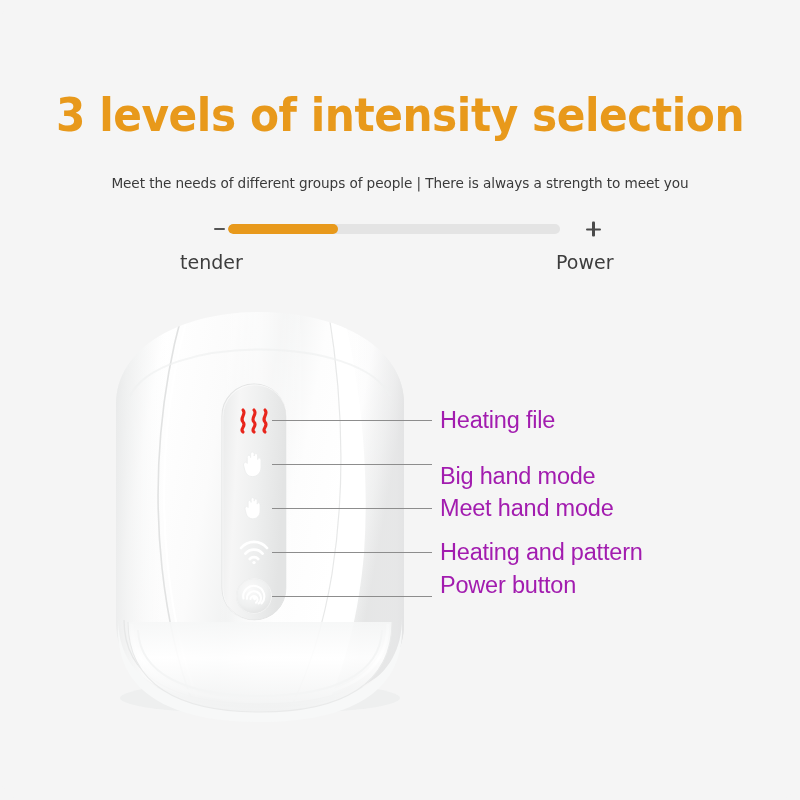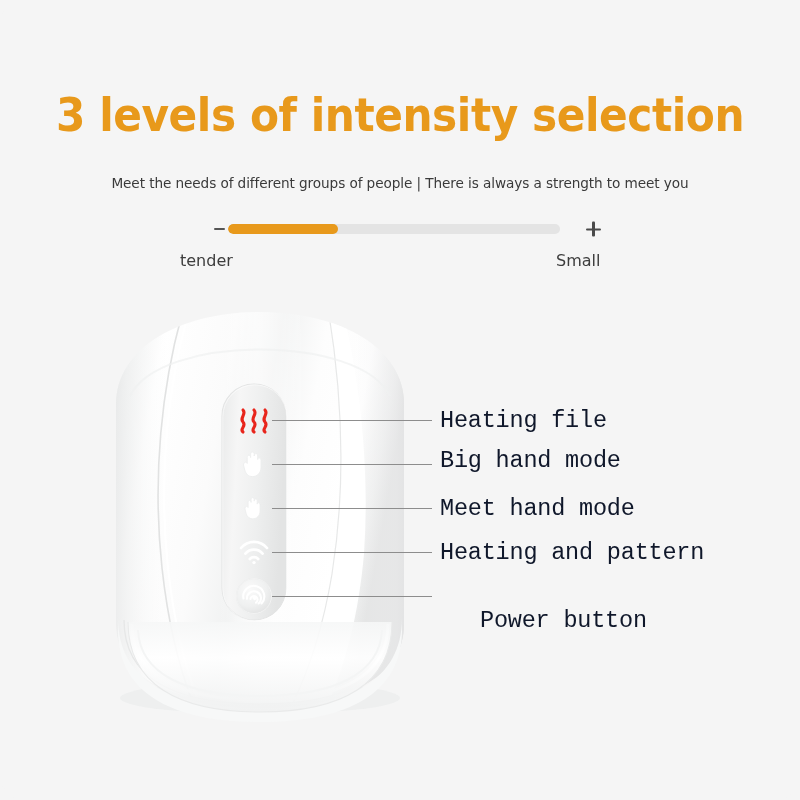--- a/index.html
+++ b/index.html
@@ -117,21 +117,21 @@
     background: #e8991b;
   }
 
   .slider-labels {
     position: absolute;
     top: 251px;
     left: 150px;
     width: 520px;
     height: 28px;
     font-family: "DejaVu Sans", sans-serif;
-    font-size: 16px;
+    font-size: 19px;
     color: #3d3d3d;
   }
   .slider-labels span {
     position: absolute;
     white-space: nowrap;
   }
   .sl-0 { left: 30px; }
   .sl-1 { left: 183px; }
   .sl-2 { left: 406px; }
 
@@ -156,23 +156,23 @@
     position: absolute;
     left: 0;
     top: 0;
     width: 800px;
     height: 800px;
     pointer-events: none;
   }
   .callout-label {
     position: absolute;
     left: 440px;
-    font-family: Liberation Mono, monospace;
+    font-family: Liberation Sans, sans-serif;
     font-size: 23.5px;
-    color: #0f172a;
+    color: #a21caf;
     white-space: nowrap;
     transform: translateY(-50%);
     letter-spacing: -0.2px;
   }
   .leader {
     position: absolute;
     height: 1px;
     background: #8d8d8d;
   }
 </style>
@@ -187,21 +187,21 @@
   <div class="slider-row">
     <div class="minus-sign"></div>
     <div class="track">
       <div class="track-fill" id="track-fill" style="width: 33%; background: rgb(232, 153, 27);"></div>
     </div>
     <div class="plus-sign"></div>
   </div>
 
   <div class="slider-labels">
     <span class="sl-0">tender</span>
-    <span class="sl-2">Small</span>
+    <span class="sl-2">Power</span>
   </div>
 
   <div class="device-wrap">
     <svg class="device-svg" viewBox="0 0 380 430" xmlns="http://www.w3.org/2000/svg">
       <defs>
         <linearGradient id="bodyMain" x1="0" y1="0" x2="1" y2="0.25">
           <stop offset="0%" stop-color="#e2e3e4"></stop>
           <stop offset="7%" stop-color="#f3f4f4"></stop>
           <stop offset="17%" stop-color="#ffffff"></stop>
           <stop offset="40%" stop-color="#fbfbfb"></stop>
@@ -360,19 +360,19 @@
   </div>
 
   <div class="callouts">
     <div class="leader" style="left:272px; top:420px; width:160px;"></div>
     <div class="leader" style="left:272px; top:464px; width:160px;"></div>
     <div class="leader" style="left:272px; top:508px; width:160px;"></div>
     <div class="leader" style="left:272px; top:552px; width:160px;"></div>
     <div class="leader" style="left:272px; top:596px; width:160px;"></div>
 
     <div class="callout-label" style="top:420px;">Heating file</div>
-    <div class="callout-label" style="top:460px;">Big hand mode</div>
+    <div class="callout-label" style="top:476px;">Big hand mode</div>
     <div class="callout-label" style="top:508px;">Meet hand mode</div>
     <div class="callout-label" style="top:552px;">Heating and pattern</div>
-    <div class="callout-label" style="top:620px;margin-left:40px;">Power button</div>
+    <div class="callout-label" style="top:585px;">Power button</div>
   </div>
 
 </div>
 
 </body></html>

